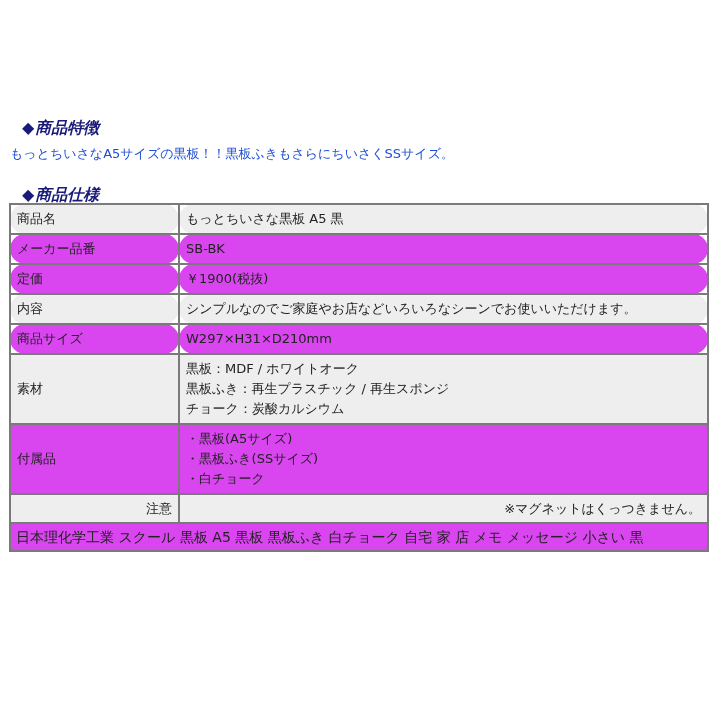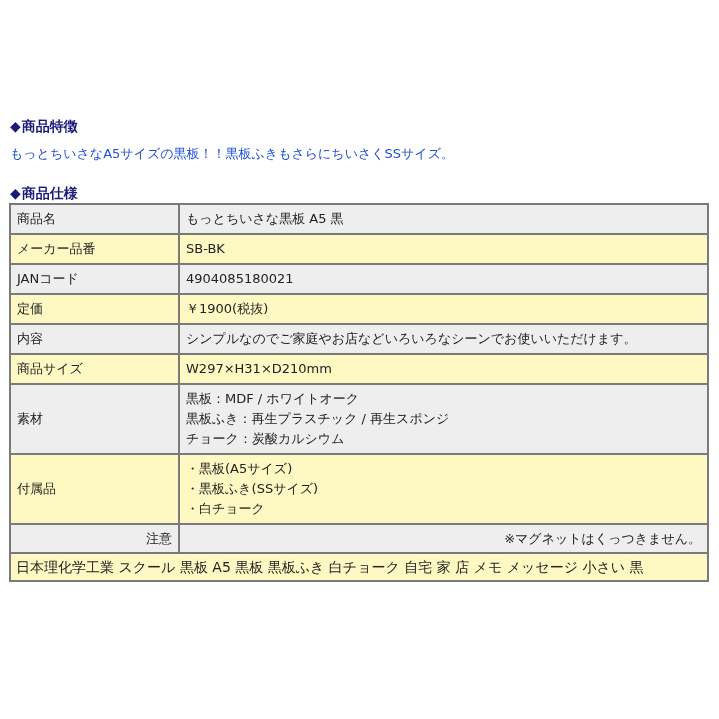--- a/index.html
+++ b/index.html
@@ -10,25 +10,26 @@
   body {
     width: 719px;
     height: 719px;
     position: relative;
     overflow: hidden;
     font-family: "DejaVu Sans", "Liberation Sans", sans-serif;
     color: #222222;
   }
   .heading {
     position: absolute;
-    left: 10px;
-    font-size: 14px;
+    left: 22px;
+    font-size: 16px;
     font-weight: bold;
     color: #1a1a7a;
     letter-spacing: 0;
+    font-style: italic;
   }
   .heading .diamond {
     margin-right: 1px;
   }
   #heading-features { top: 118px; }
   #heading-specs { top: 185px; }
   .feature-text {
     position: absolute;
     left: 10px;
     top: 145px;
@@ -46,23 +47,23 @@
     font-size: 13px;
   }
   .spec-table td {
     border: 2px solid #7a7a7a;
     padding: 0 6px;
     vertical-align: middle;
     color: #222222;
     line-height: 20px;
   }
   .spec-table tr.gray td { background: #eeeeee; }
-  .spec-table tr.white td { background: #fef9c3; }
+  .spec-table tr.white td { background: #d946ef; }
   .spec-table td.label { width: 155px; }
-  .spec-table tr.h32 td { height: 28px; }
+  .spec-table tr.h32 td { height: 28px; border-radius: 15px; }
   .spec-table tr.h72 td { height: 68px; margin-left: 12px; }
   .spec-table tr.h31 td { height: 27px; text-align: right; }
   .spec-table tr.kw td {
     height: 26px;
     font-size: 14px;
     padding-left: 5px;
   }
   .line { display: block; }
 </style>
 </head>
@@ -80,24 +81,20 @@
 
 <table class="spec-table">
   <tbody>
     <tr class="gray h32">
       <td class="label">商品名</td>
       <td>もっとちいさな黒板 A5 黒</td>
     </tr>
     <tr class="white h32">
       <td class="label">メーカー品番</td>
       <td>SB-BK</td>
-    </tr>
-    <tr class="gray h32">
-      <td class="label">JANコード</td>
-      <td>4904085180021</td>
     </tr>
     <tr class="white h32">
       <td class="label">定価</td>
       <td>￥1900(税抜)</td>
     </tr>
     <tr class="gray h32">
       <td class="label">内容</td>
       <td>シンプルなのでご家庭やお店などいろいろなシーンでお使いいただけます。</td>
     </tr>
     <tr class="white h32">

